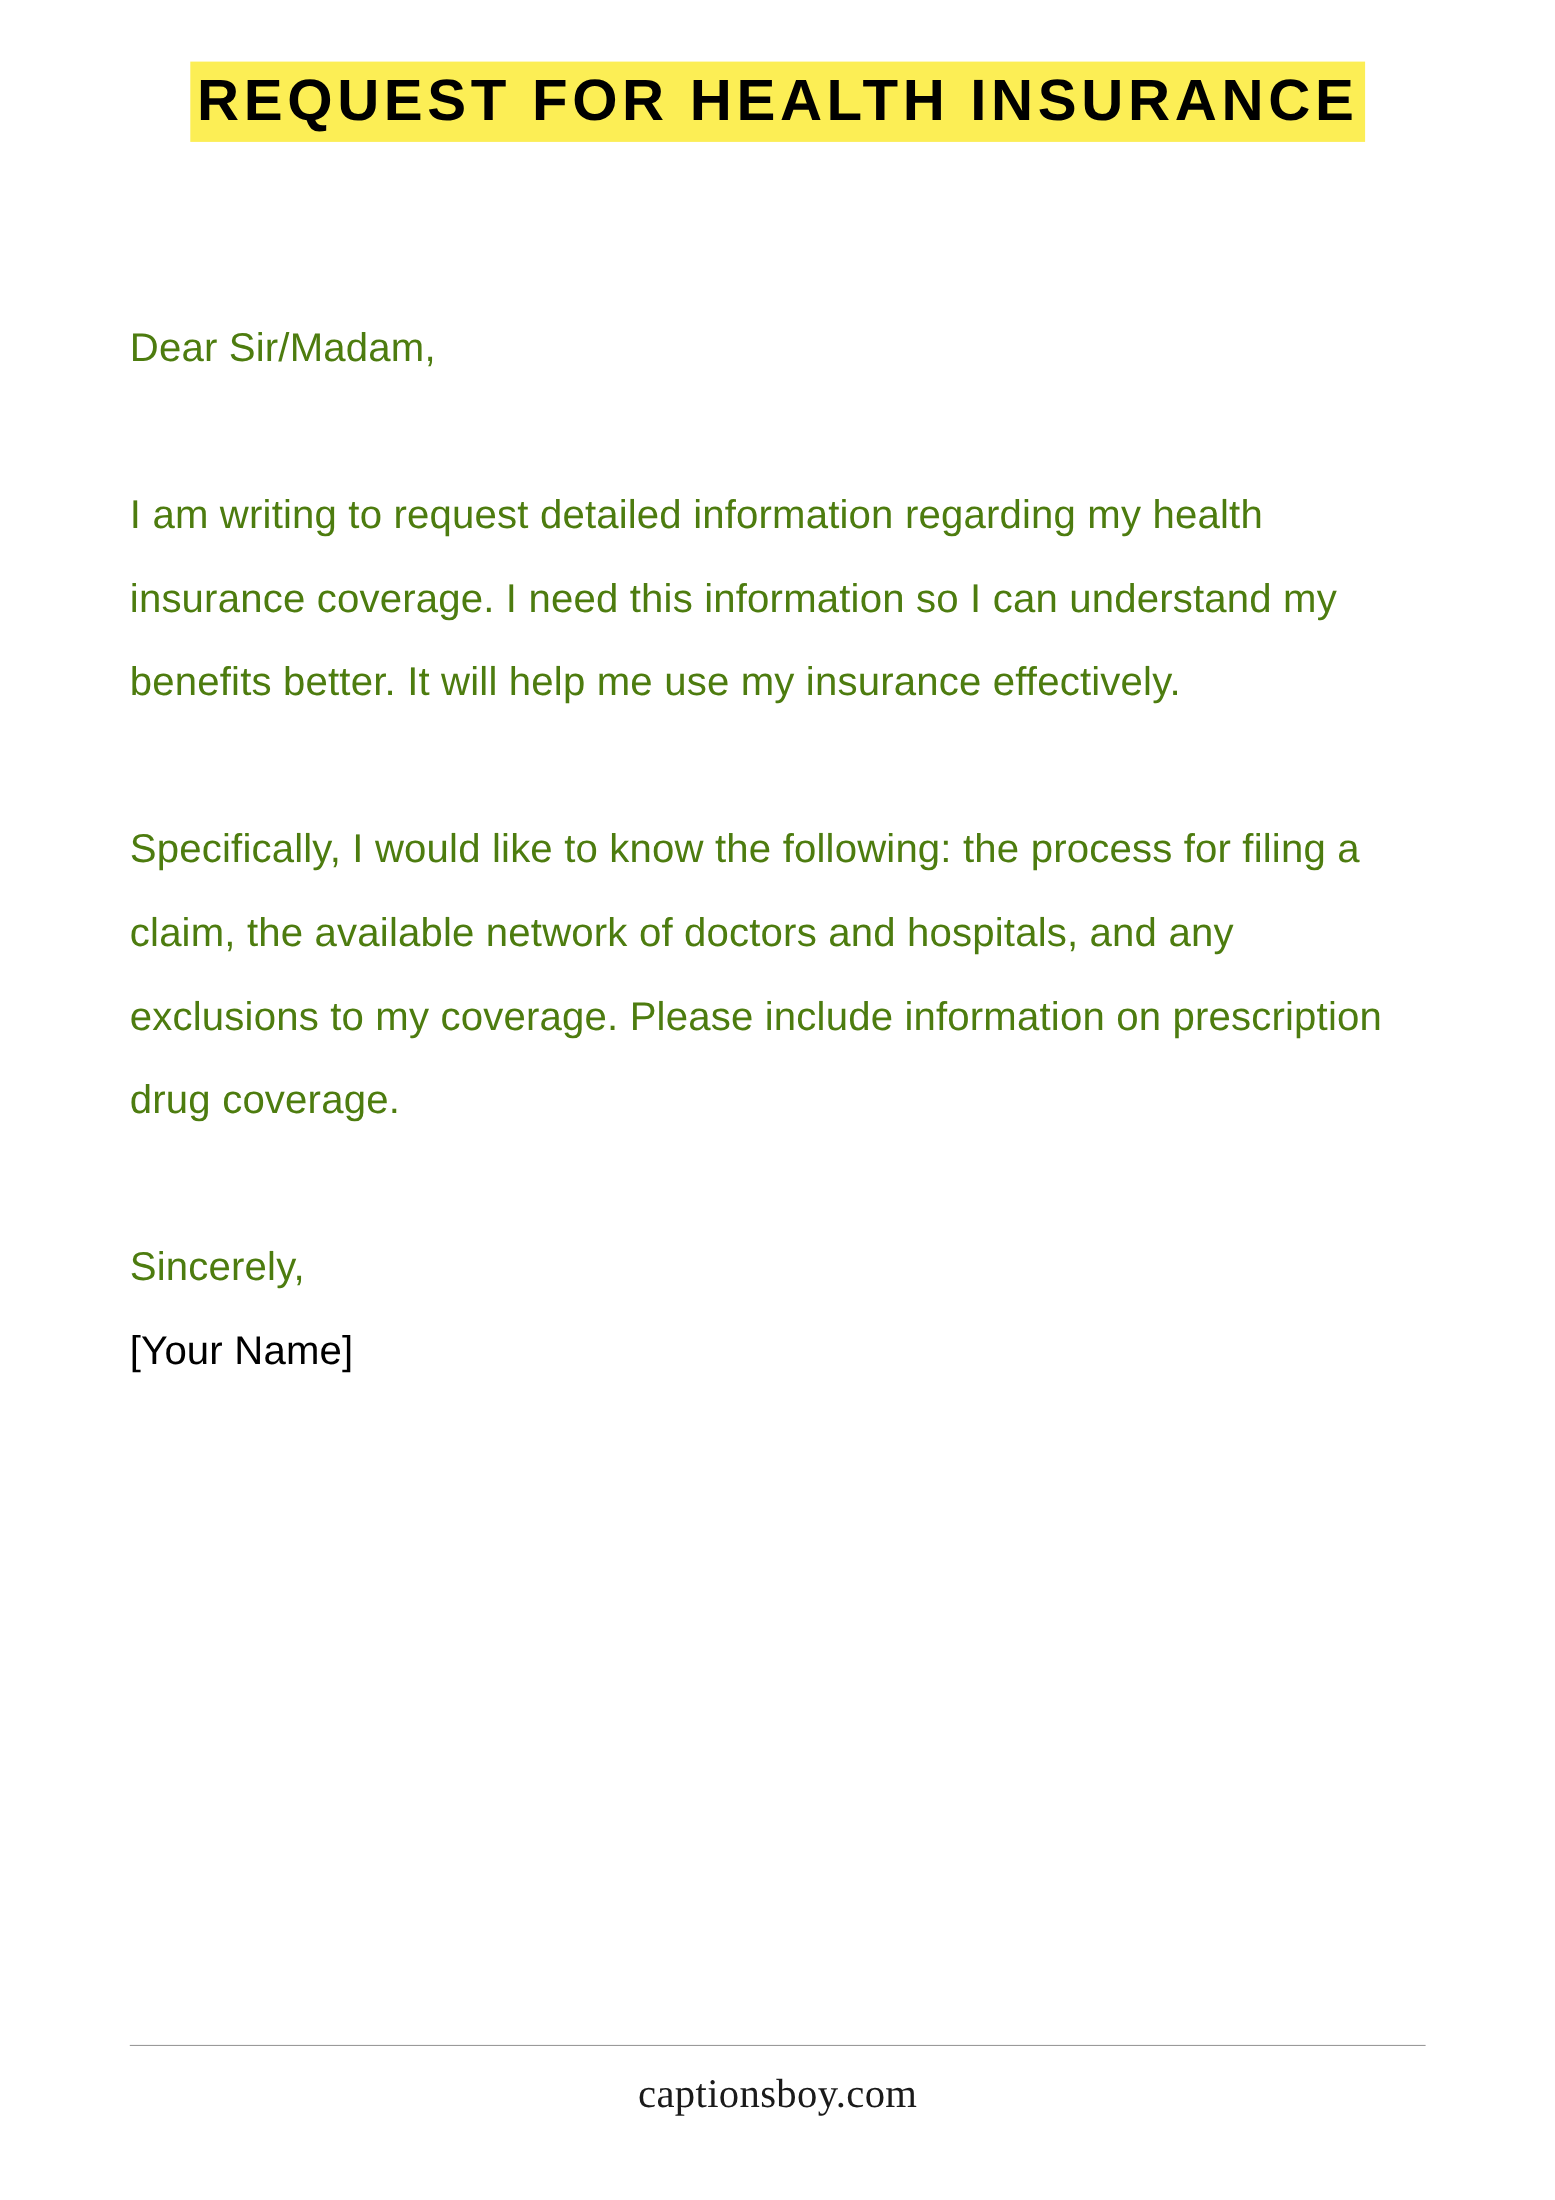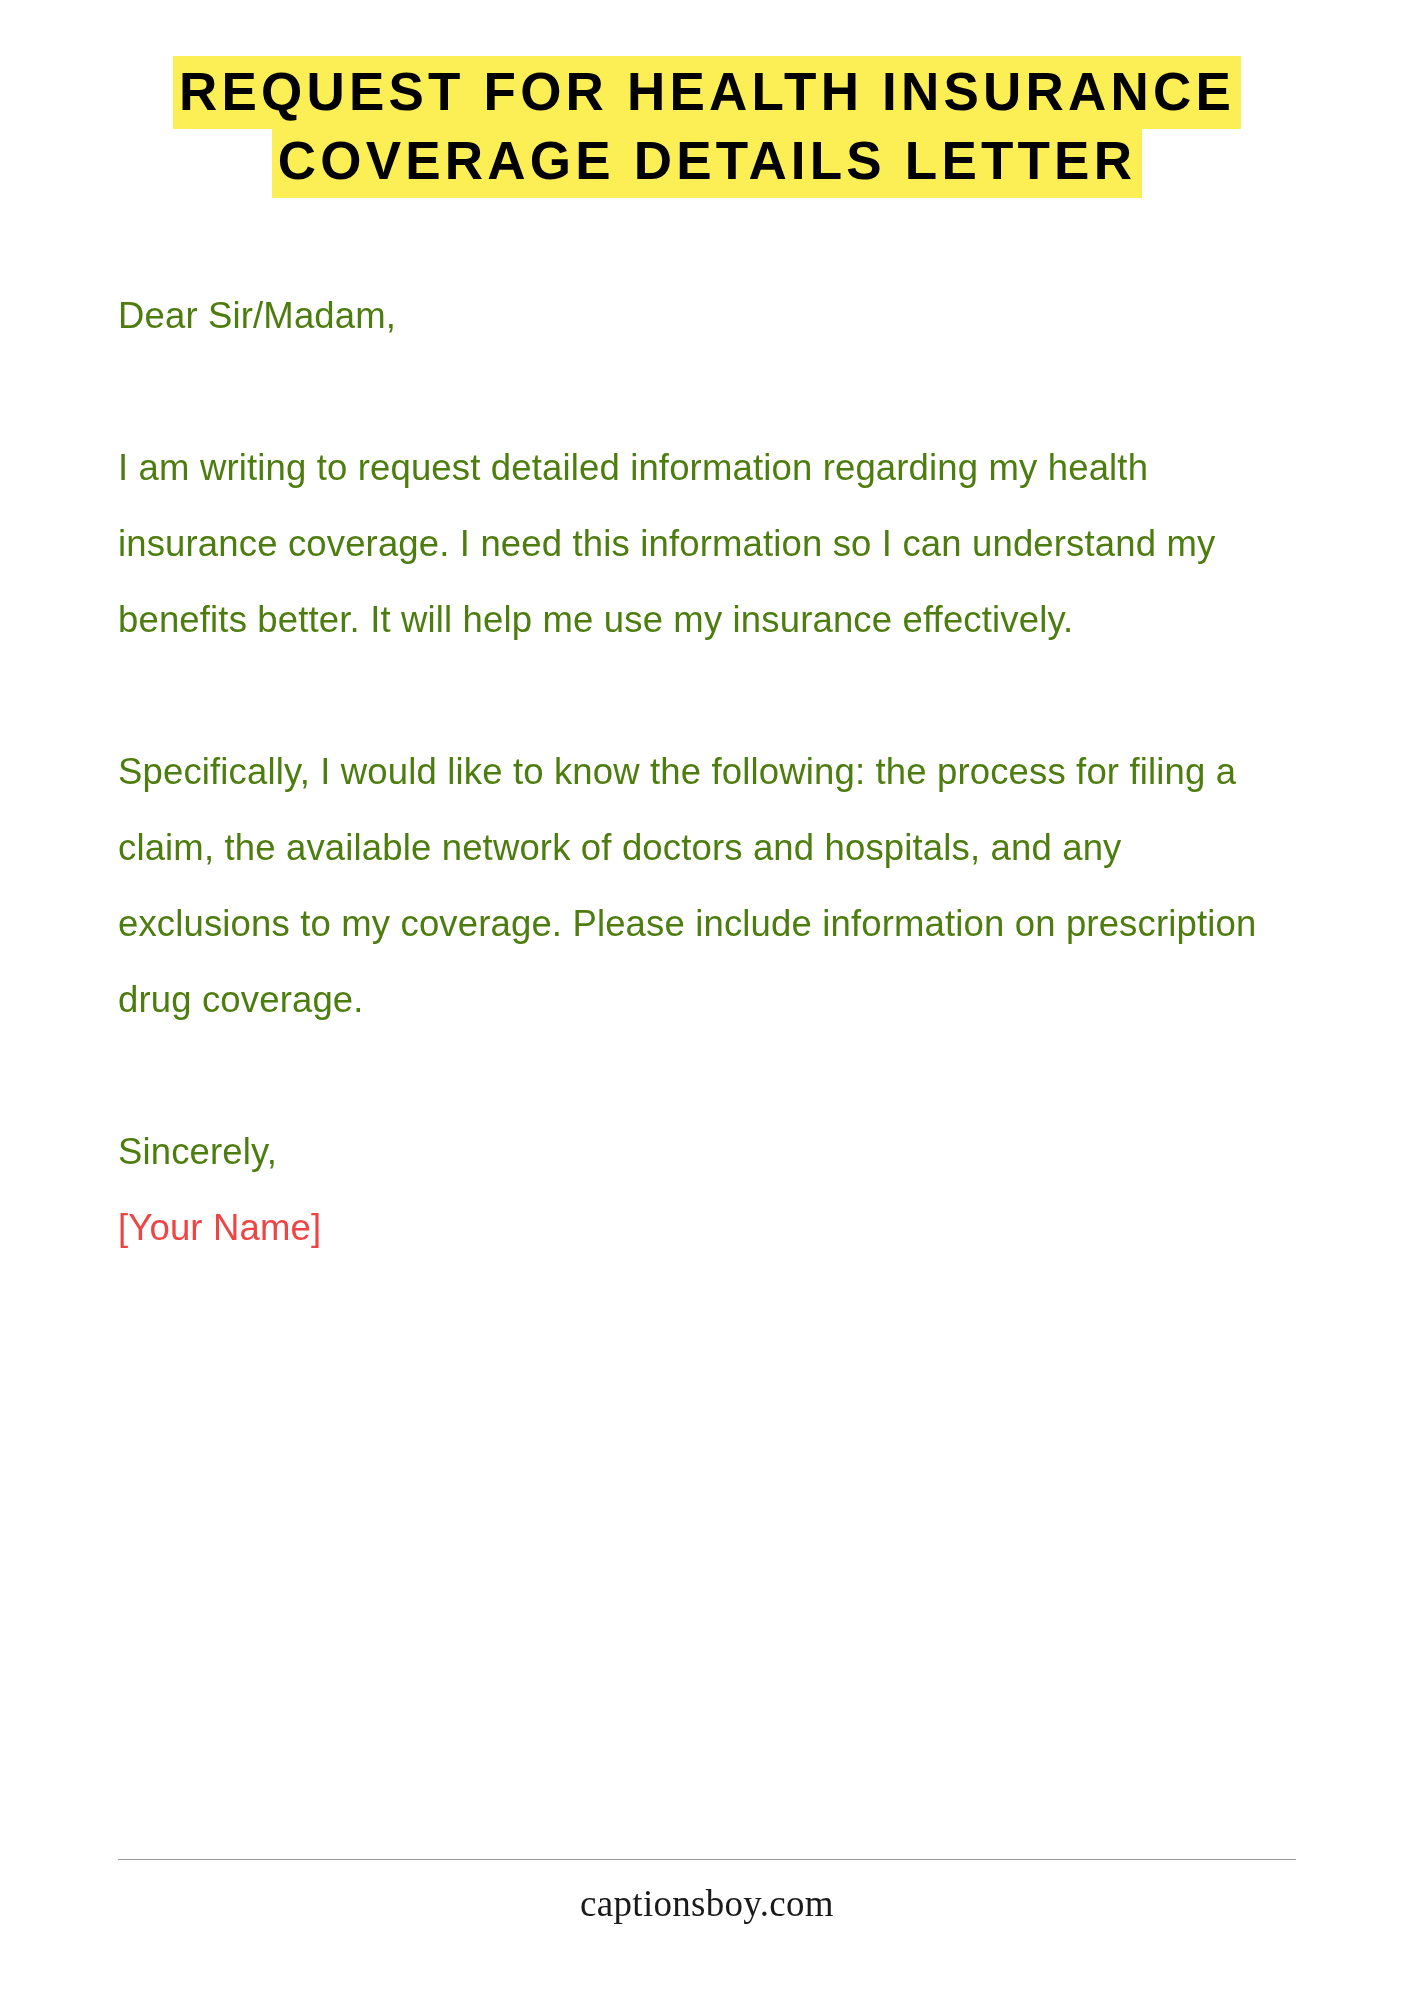--- a/index.html
+++ b/index.html
@@ -70,21 +70,21 @@
     letter-spacing: 0.15px;
     font-weight: 400;
   }
   .para + .para {
     margin-top: 76px;
   }
   .closing-line {
     font-family: "Liberation Sans", sans-serif;
     font-size: 36.5px;
     line-height: 76px;
-    color: #ef4444;
+    color: #000000;
     margin: 0;
     letter-spacing: 0.15px;
   }
 
   
   .footer {
     position: absolute;
     left: 118px;
     right: 118px;
     bottom: 74px;
@@ -105,21 +105,20 @@
     line-height: 1.2;
   }
 </style>
 </head>
 <body>
 
 <div class="page">
 
   <div class="title-block">
     <span class="title-row"><span class="title-line">REQUEST FOR HEALTH INSURANCE</span></span>
-    <span class="title-row"><span class="title-line">COVERAGE DETAILS LETTER</span></span>
   </div>
 
   <div class="letter-body">
     <p class="para">Dear Sir/Madam,</p>
     <p class="para">I am writing to request detailed information regarding my health insurance coverage. I need this information so I can understand my benefits better. It will help me use my insurance effectively.</p>
     <p class="para">Specifically, I would like to know the following: the process for filing a claim, the available network of doctors and hospitals, and any exclusions to my coverage. Please include information on prescription drug coverage.</p>
     <p class="para tight">Sincerely,</p>
     <p class="closing-line">[Your Name]</p>
   </div>
 

